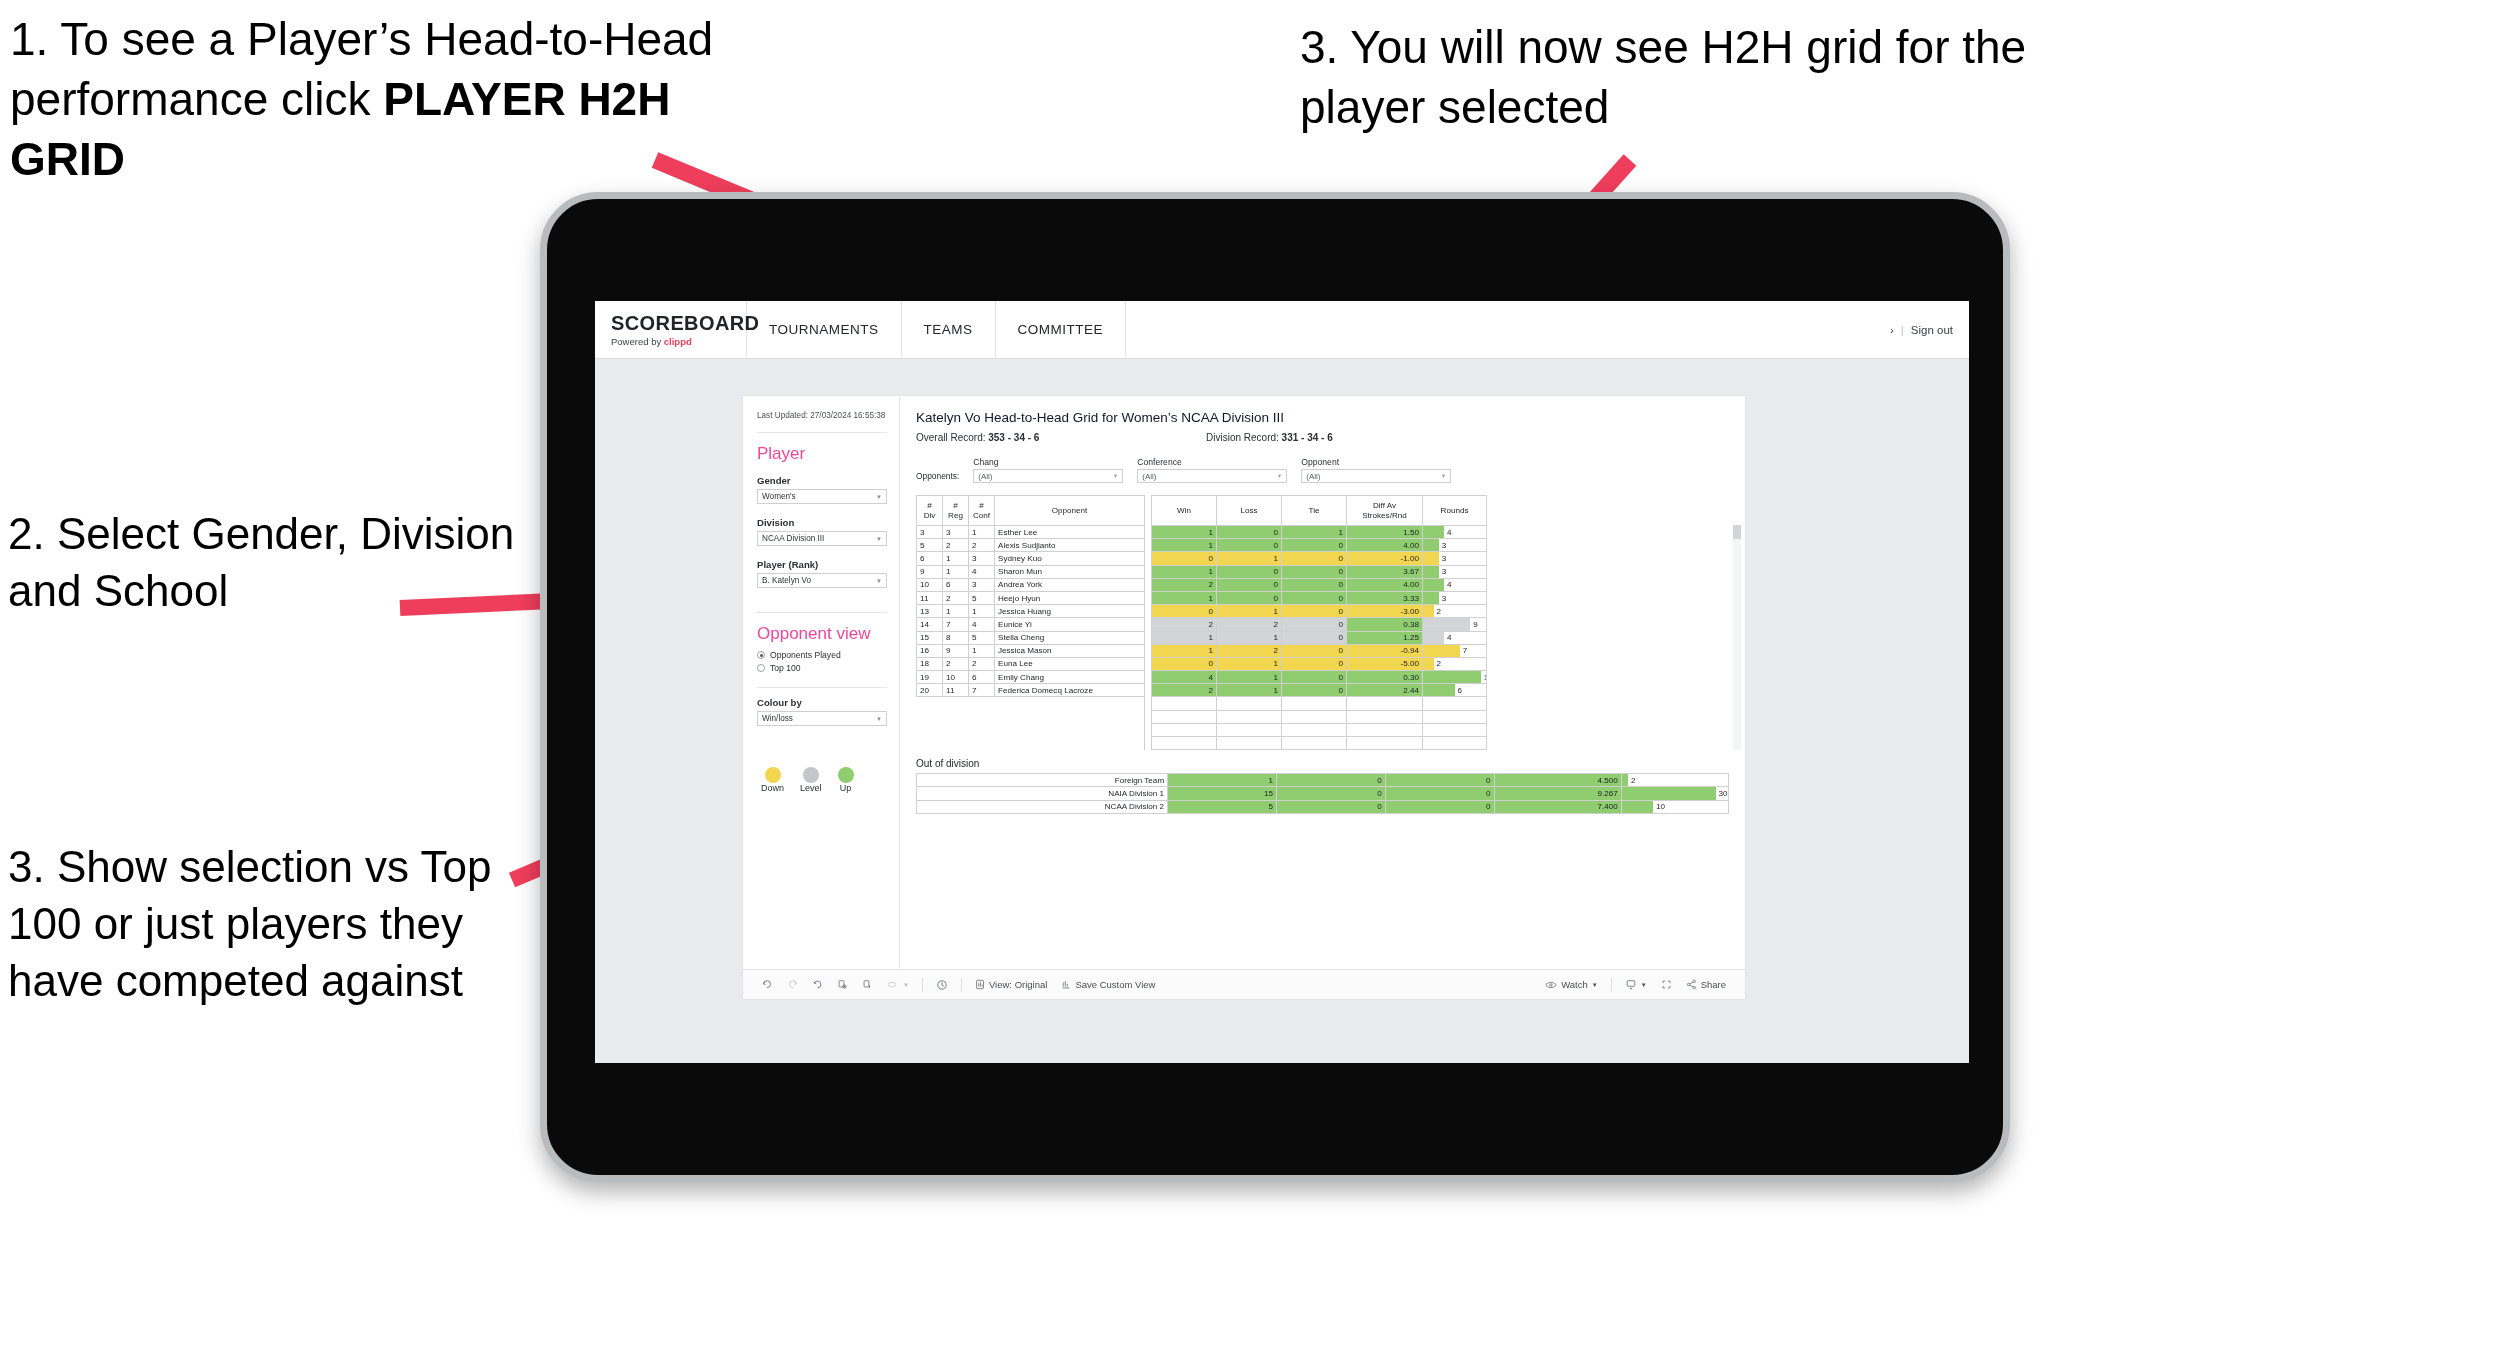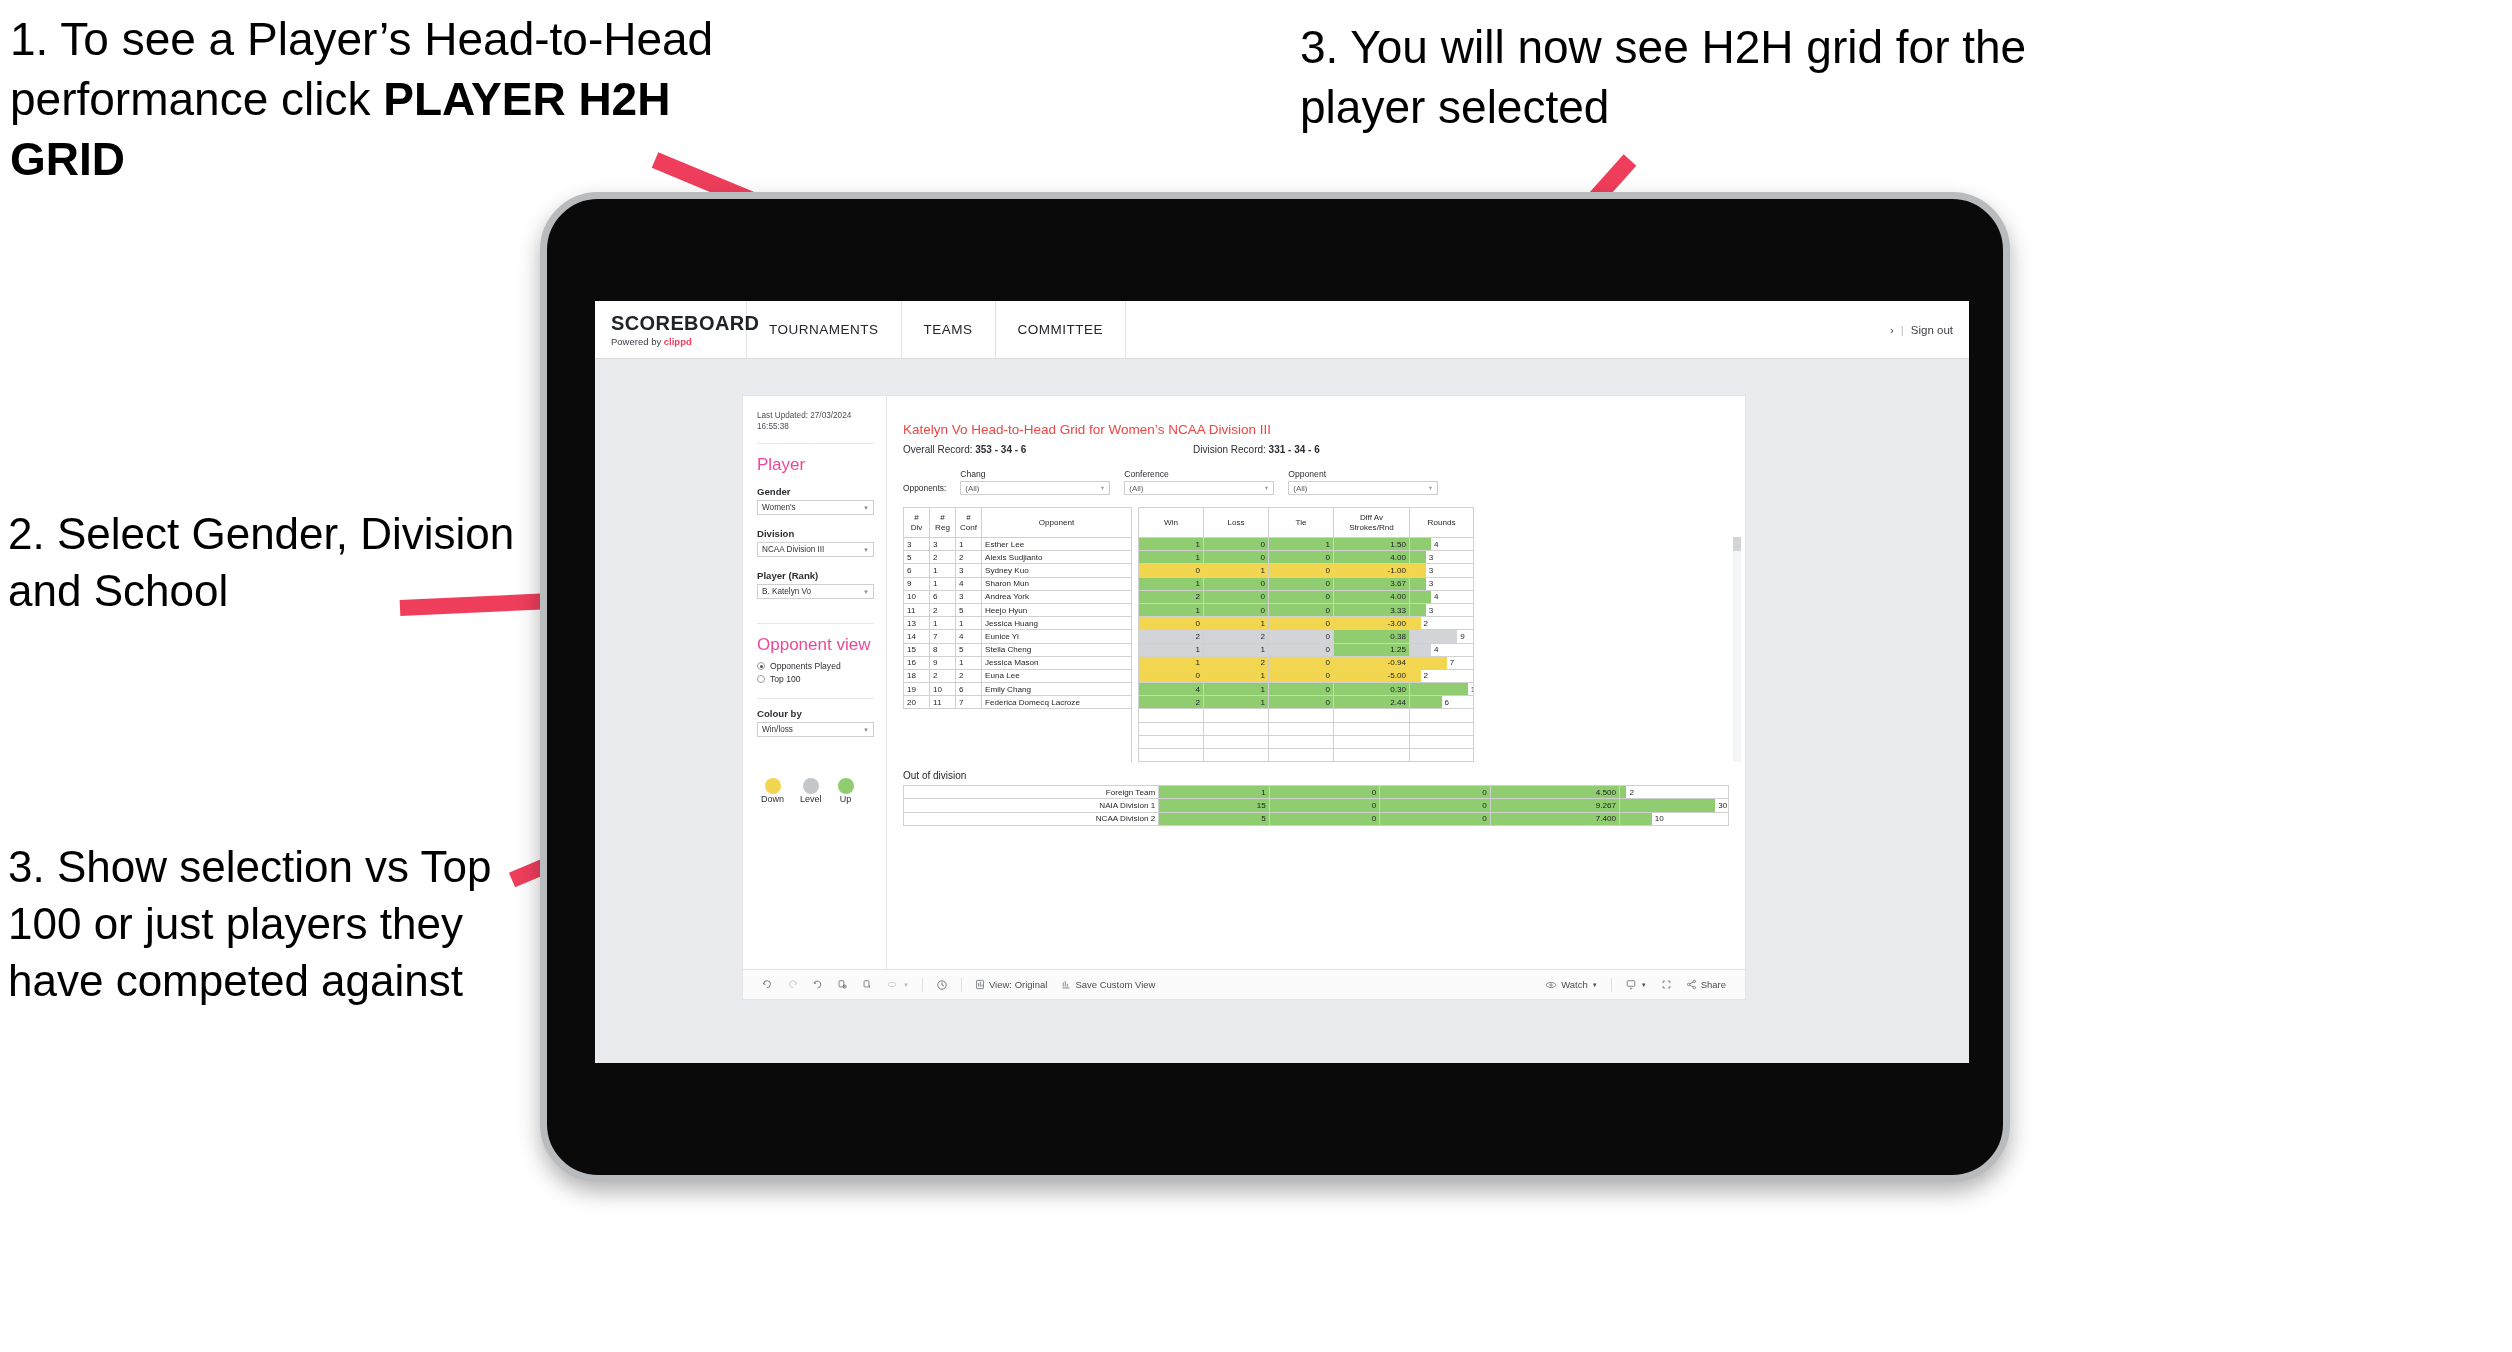--- a/index.html
+++ b/index.html
@@ -74,21 +74,21 @@
   
   #viz-wrap { position:relative; width:100%; height:670px; background:#e9ebee; }
   #viz {
     position:absolute; left:148px; top:37px; width:1002px; height:603px;
     background:#ffffff; box-shadow:0 0 0 1px #e4e4e4;
     display:flex; flex-direction:column;
   }
   #viz-body { flex:1; display:flex; min-height:0; }
 
   
-  #panel { width:144px; padding:14px 12px 6px 14px; border-right:1px solid #e6e6e6;
+  #panel { width:157px; padding:14px 12px 6px 14px; border-right:1px solid #e6e6e6;
            display:flex; flex-direction:column; }
   .lastupd { font-size:8.2px; color:#4a4e55; line-height:1.35; }
   .hr { height:1px; background:#e6e6e6; margin:11px 0 9px 0; }
   .panel-h { font-size:17px; color:#ec4899; margin:2px 0 11px 0; }
   .f-label { font-size:9.6px; font-weight:bold; color:#2b2e33; margin-bottom:3px; }
   .f-group { margin-bottom:13px; }
   .select { height:15px; border:1px solid #cfcfcf; background:#fff; display:flex;
             align-items:center; padding:0 4px; font-size:8.2px; color:#30333a; cursor:pointer; }
   .select .caret { margin-left:auto; font-size:6px; color:#8b8f95; }
   .radio-row { display:flex; align-items:center; gap:5px; margin-bottom:3px; cursor:pointer; }
@@ -97,21 +97,21 @@
   .radio.on::after { content:""; position:absolute; left:1.6px; top:1.6px; width:3.4px; height:3.4px;
                      border-radius:50%; background:#53575d; }
   .radio-label { font-size:8.6px; color:#2b2e33; }
   .legend { display:flex; gap:16px; margin-top:28px; padding-left:4px; }
   .legend-col { display:flex; flex-direction:column; align-items:center; }
   .dot { width:16px; height:16px; border-radius:50%; }
   .dot-label { font-size:9px; color:#2b2e33; }
 
   
   #content { flex:1; padding:14px 16px 0 16px; min-width:0; display:flex; flex-direction:column; }
-  .viz-title { font-size:13.5px; color:#ef4444; margin-bottom:7px;margin-top:12px; }
+  .viz-title { font-size:13.5px; color:#0f172a; margin-bottom:7px; }
   .records { display:flex; font-size:10px; color:#2b2e33; margin-bottom:14px; }
   .records .rec { width:290px; }
   .records b { font-weight:bold; }
   .filters { display:flex; align-items:flex-end; gap:14px; margin-bottom:12px; }
   .filters .opp-lbl { font-size:8.4px; color:#2b2e33; padding-bottom:2px; }
   .fcol { width:150px; }
   .fcol .cap { font-size:8.6px; color:#2b2e33; margin-bottom:2px; }
   .fsel { height:14px; border:1px solid #cfcfcf; background:#fff; display:flex; align-items:center;
           padding:0 4px; font-size:8px; color:#5d6167; cursor:pointer; }
   .fsel .caret { margin-left:auto; font-size:5.5px; color:#9aa0a6; }

